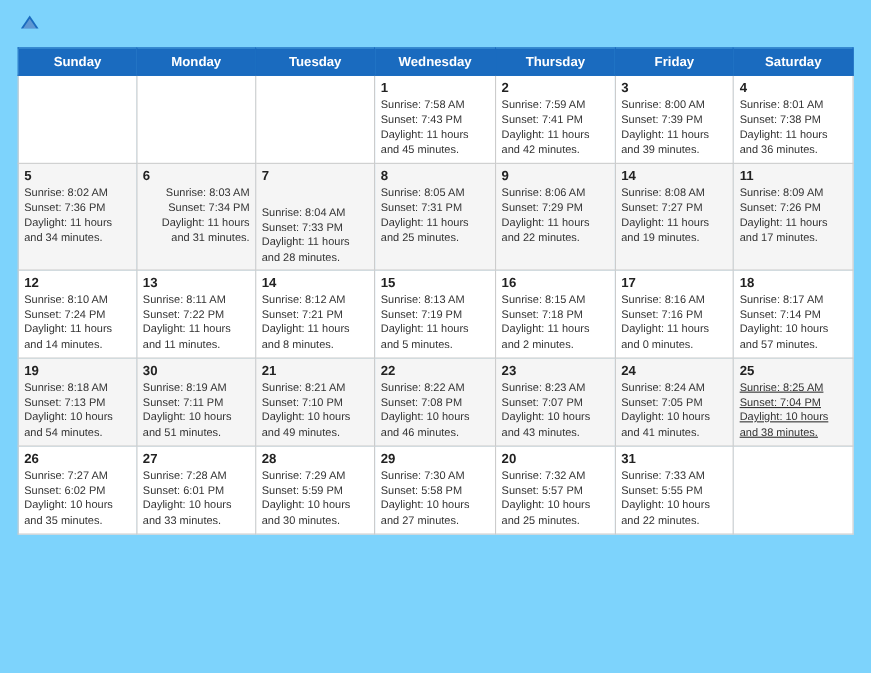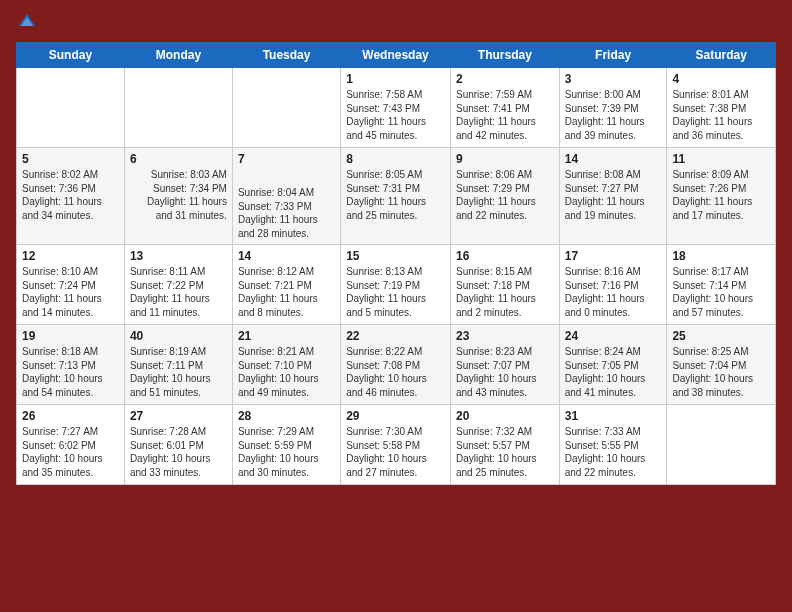--- a/index.html
+++ b/index.html
@@ -6,21 +6,21 @@
     body {
       font-family: Arial, Helvetica, sans-serif;
       background: #fff;
       width: 792px;
       height: 612px;
       overflow: hidden;
     }
     .page {
       width: 792px;
       height: 612px;
-      background: #7f1d1d;
+      background: #7dd3fc;
       padding: 12px 16px 10px 16px;
     }
     .header {
       display: flex;
       justify-content: space-between;
       align-items: flex-start;
       margin-bottom: 8px;
     }
     .logo {
       display: flex;
@@ -270,21 +270,21 @@
         </tr>
         <tr>
           <td>
             <span class="day-number">19</span>
             <div class="day-info" style="white-space: pre-line;">Sunrise: 8:18 AM
 Sunset: 7:13 PM
 Daylight: 10 hours
 and 54 minutes.</div>
           </td>
           <td>
-            <span class="day-number">40</span>
+            <span class="day-number">30</span>
             <div class="day-info" style="white-space: pre-line;">Sunrise: 8:19 AM
 Sunset: 7:11 PM
 Daylight: 10 hours
 and 51 minutes.</div>
           </td>
           <td>
             <span class="day-number">21</span>
             <div class="day-info" style="white-space: pre-line;">Sunrise: 8:21 AM
 Sunset: 7:10 PM
 Daylight: 10 hours
@@ -306,21 +306,21 @@
           </td>
           <td>
             <span class="day-number">24</span>
             <div class="day-info" style="white-space: pre-line;">Sunrise: 8:24 AM
 Sunset: 7:05 PM
 Daylight: 10 hours
 and 41 minutes.</div>
           </td>
           <td>
             <span class="day-number">25</span>
-            <div class="day-info" style="white-space: pre-line;">Sunrise: 8:25 AM
+            <div class="day-info" style="white-space: pre-line; text-decoration: underline;">Sunrise: 8:25 AM
 Sunset: 7:04 PM
 Daylight: 10 hours
 and 38 minutes.</div>
           </td>
         </tr>
         <tr>
           <td>
             <span class="day-number">26</span>
             <div class="day-info" style="white-space: pre-line;">Sunrise: 7:27 AM
 Sunset: 6:02 PM

